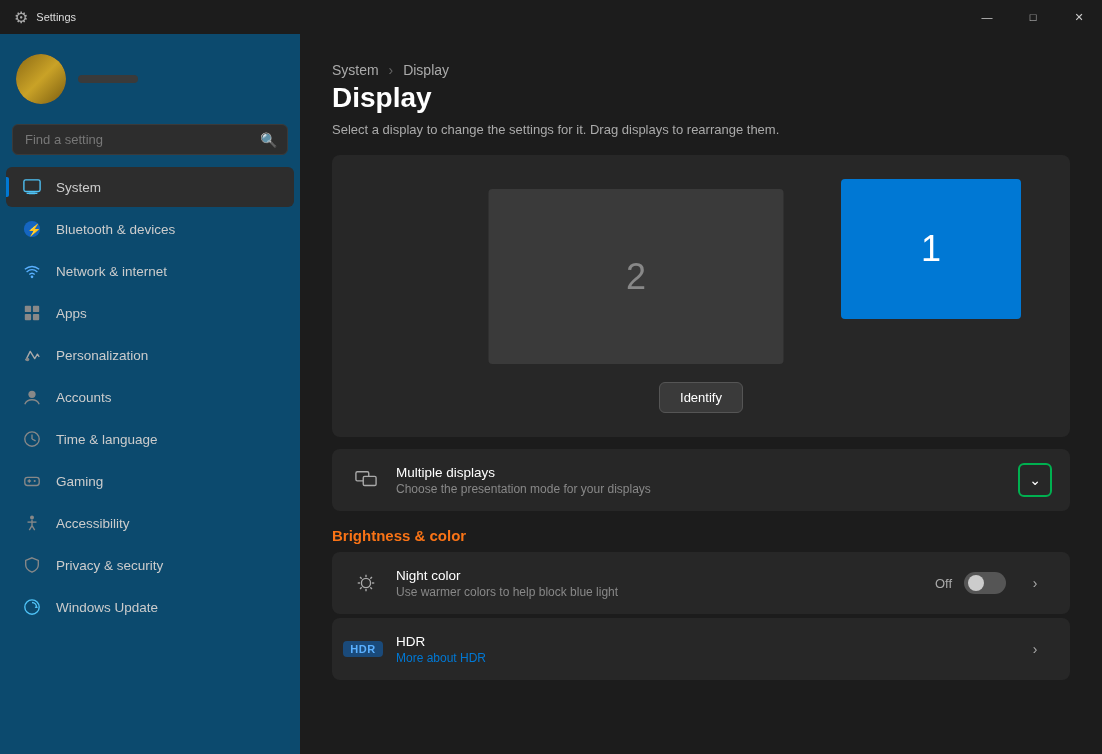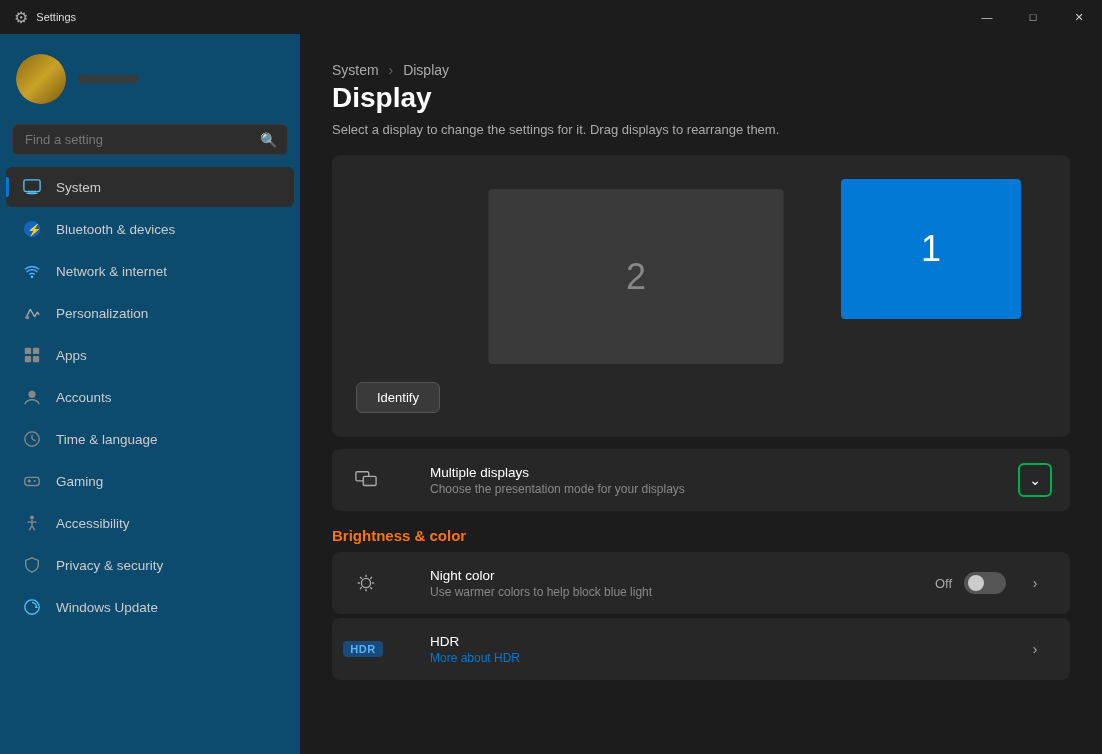--- a/index.html
+++ b/index.html
@@ -229,21 +229,21 @@
       color: #fff;
       cursor: pointer;
       position: absolute;
       right: 50%;
       transform: translateX(50%);
       margin-right: -230px;
       bottom: 45px;
     }
     .display-actions {
       display: flex;
-      justify-content: space-between;
+      justify-content: center;
       gap: 8px;
       align-items: center;
     }
     .identify-btn {
       background: #3a3a3a;
       border: 1px solid #555;
       color: #fff;
       border-radius: 6px;
       padding: 7px 20px;
       font-size: 13px;
@@ -263,21 +263,20 @@
     }
     
     .setting-row {
       background: #272727;
       border-radius: 8px;
       margin-bottom: 4px;
       padding: 14px 18px;
       display: flex;
       align-items: center;
       cursor: pointer;
-      gap: 34px;
     }
     .setting-row-icon {
       width: 32px;
       height: 32px;
       display: flex;
       align-items: center;
       justify-content: center;
       margin-right: 14px;
       flex-shrink: 0;
       font-size: 18px;
@@ -433,37 +432,37 @@
             <path d="M7 14 Q10 11 13 14" stroke="#5ab0ff" stroke-width="1.5" fill="none"></path>
             <circle cx="10" cy="16.5" r="1.5" fill="#5ab0ff"></circle>
           </svg>
       </div>
       <span>Network &amp; internet</span>
     </div>
 
     <div class="nav-item">
       <div class="nav-icon">
         <svg width="18" height="18" viewBox="0 0 20 20">
-            <path d="M3 16 L8 6 L13 14 L16 9 L18 12" stroke="#aaa" stroke-width="1.5" fill="none" stroke-linejoin="round"></path>
-            <circle cx="5" cy="15" r="2" fill="#888"></circle>
-          </svg>
-      </div>
-      <span>Personalization</span>
-    </div>
-
-    <div class="nav-item">
-      <div class="nav-icon">
-        <svg width="18" height="18" viewBox="0 0 20 20">
             <rect x="2" y="2" width="7" height="7" rx="1" fill="#888"></rect>
             <rect x="11" y="2" width="7" height="7" rx="1" fill="#888"></rect>
             <rect x="2" y="11" width="7" height="7" rx="1" fill="#888"></rect>
             <rect x="11" y="11" width="7" height="7" rx="1" fill="#888"></rect>
           </svg>
       </div>
       <span>Apps</span>
+    </div>
+
+    <div class="nav-item">
+      <div class="nav-icon">
+        <svg width="18" height="18" viewBox="0 0 20 20">
+            <path d="M3 16 L8 6 L13 14 L16 9 L18 12" stroke="#aaa" stroke-width="1.5" fill="none" stroke-linejoin="round"></path>
+            <circle cx="5" cy="15" r="2" fill="#888"></circle>
+          </svg>
+      </div>
+      <span>Personalization</span>
     </div>
 
     <div class="nav-item">
       <div class="nav-icon">
         <svg width="18" height="18" viewBox="0 0 20 20">
             <circle cx="10" cy="7" r="4" fill="#888"></circle>
             <path d="M2 18 Q4 13 10 13 Q16 13 18 18" stroke="#888" stroke-width="1.5" fill="none"></path>
           </svg>
       </div>
       <span>Accounts</span>

